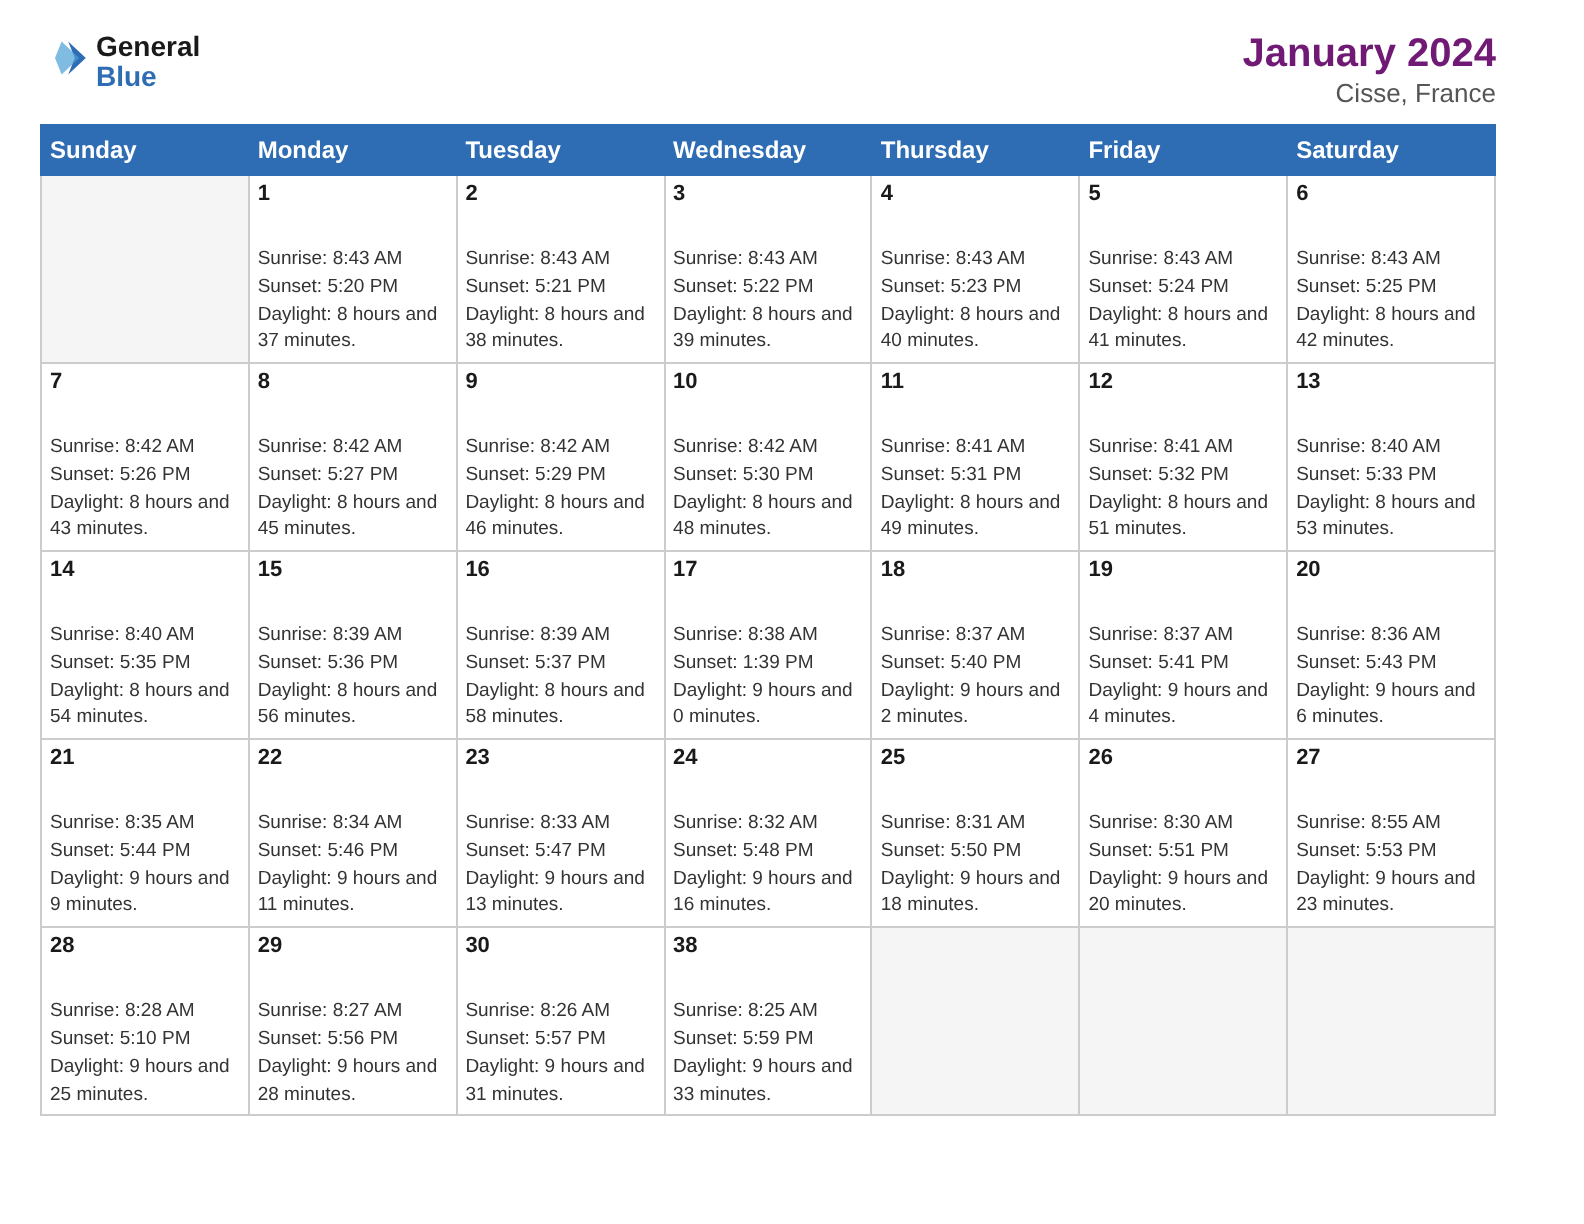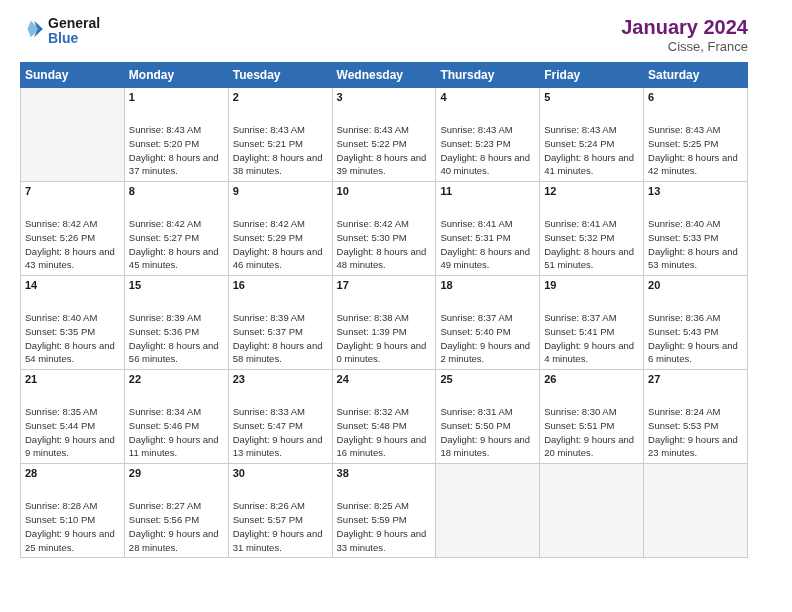--- a/index.html
+++ b/index.html
@@ -223,21 +223,21 @@
           <td>
             <span class="day-num">25</span>
             <div class="day-info"><span>Sunrise: 8:31 AM</span><br><span>Sunset: 5:50 PM</span><br><span>Daylight: 9 hours and 18 minutes.</span></div>
           </td>
           <td>
             <span class="day-num">26</span>
             <div class="day-info"><span>Sunrise: 8:30 AM</span><br><span>Sunset: 5:51 PM</span><br><span>Daylight: 9 hours and 20 minutes.</span></div>
           </td>
           <td>
             <span class="day-num">27</span>
-            <div class="day-info"><span>Sunrise: 8:24 AM</span><br><span>Sunset: 5:53 PM</span><br><span>Daylight: 9 hours and 23 minutes.</span></div>
+            <div class="day-info"><span>Sunrise: 8:55 AM</span><br><span>Sunset: 5:53 PM</span><br><span>Daylight: 9 hours and 23 minutes.</span></div>
           </td>
         </tr>
         <tr>
           <td>
             <span class="day-num">28</span>
             <div class="day-info"><span>Sunrise: 8:28 AM</span><br><span>Sunset: 5:10 PM</span><br><span>Daylight: 9 hours and 25 minutes.</span></div>
           </td>
           <td>
             <span class="day-num">29</span>
             <div class="day-info"><span>Sunrise: 8:27 AM</span><br><span>Sunset: 5:56 PM</span><br><span>Daylight: 9 hours and 28 minutes.</span></div>

